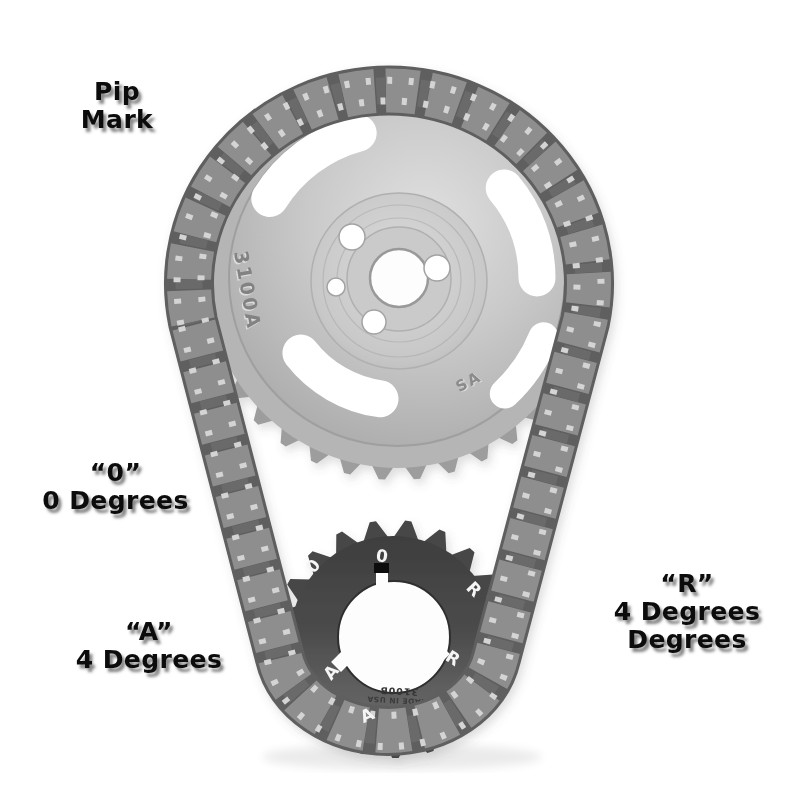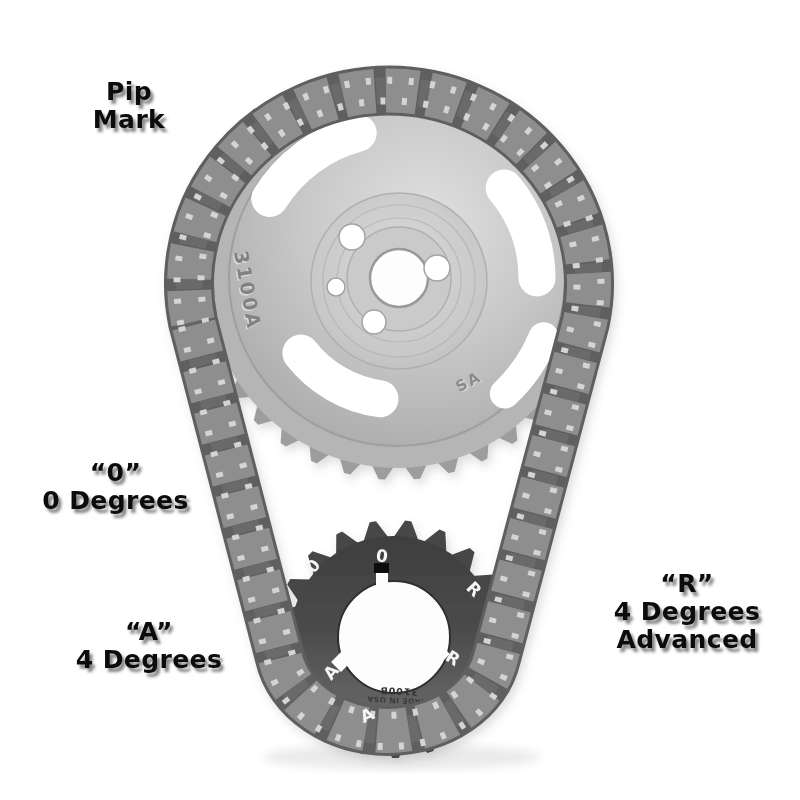--- a/index.html
+++ b/index.html
@@ -8,21 +8,21 @@
     font-family:"DejaVu Sans","Liberation Sans",sans-serif;overflow:hidden;
   }
   .stage svg{position:absolute;left:0;top:0;}
   .callout{
     position:absolute;text-align:center;font-weight:bold;font-size:25px;
     line-height:28px;color:#0c0c0c;letter-spacing:.4px;
     text-shadow:3px 4px 3px rgba(110,110,110,.85),0 0 3px #fff,0 0 5px #fff,0 0 7px #fff,0 0 9px #fff;
     user-select:none;
   }
   .callout div{white-space:nowrap;}
-  #pip-label{left:64px;top:78px;width:130px;}
+  #pip-label{left:52px;top:78px;width:130px;}
   #zero-label{left:28px;top:459px;width:175px;}
   #advanced-label{left:56px;top:618px;width:186px;}
   #retarded-label{left:594px;top:570px;width:186px;}
   .crank-mark{font-weight:bold;}
 </style>
 </head>
 <body>
 
 <div class="stage">
 
@@ -131,15 +131,15 @@
     <div>“0”</div>
     <div>0 Degrees</div>
   </div>
   <div class="callout" id="advanced-label">
     <div>“A”</div>
     <div>4 Degrees</div>
   </div>
   <div class="callout" id="retarded-label">
     <div>“R”</div>
     <div>4 Degrees</div>
-    <div>Advanced</div>
+    <div>Degrees</div>
   </div>
 </div>
 
 </body></html>

